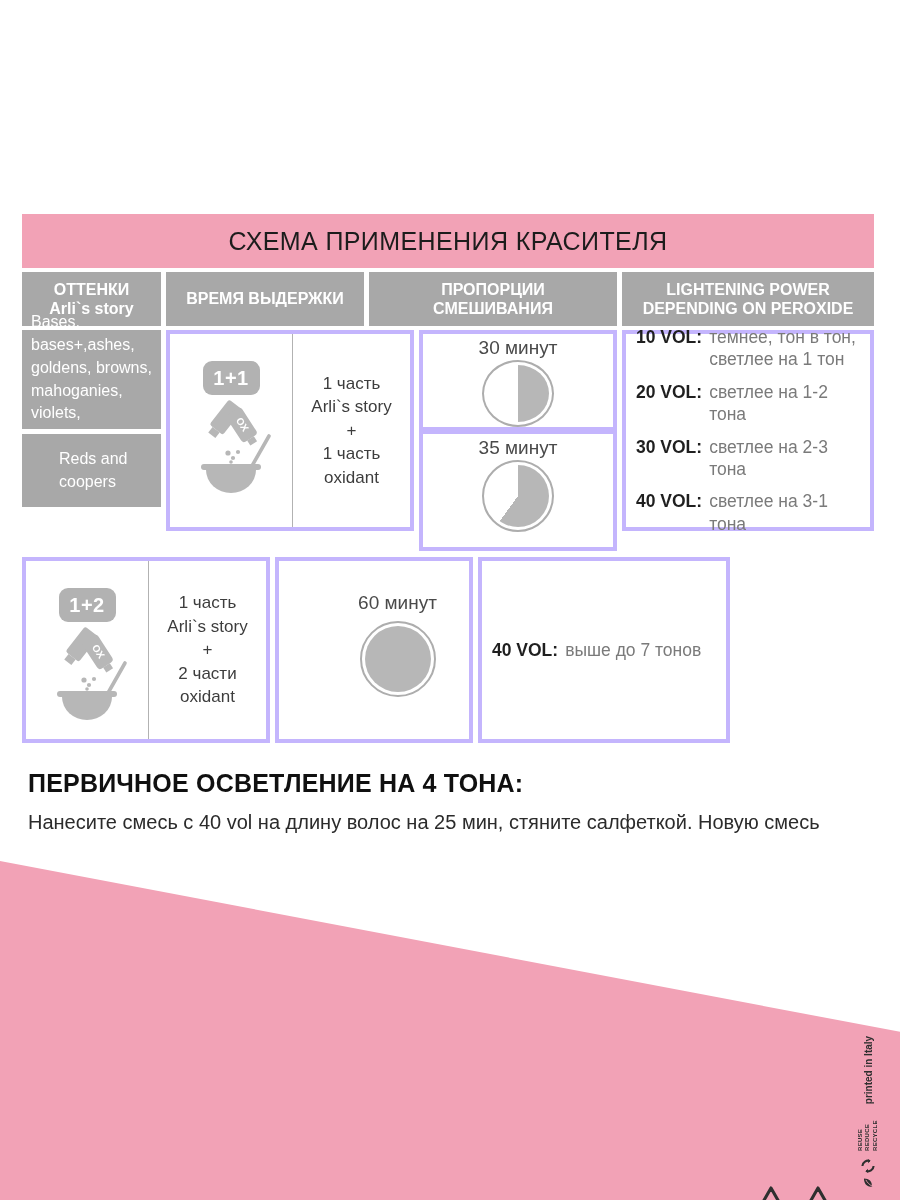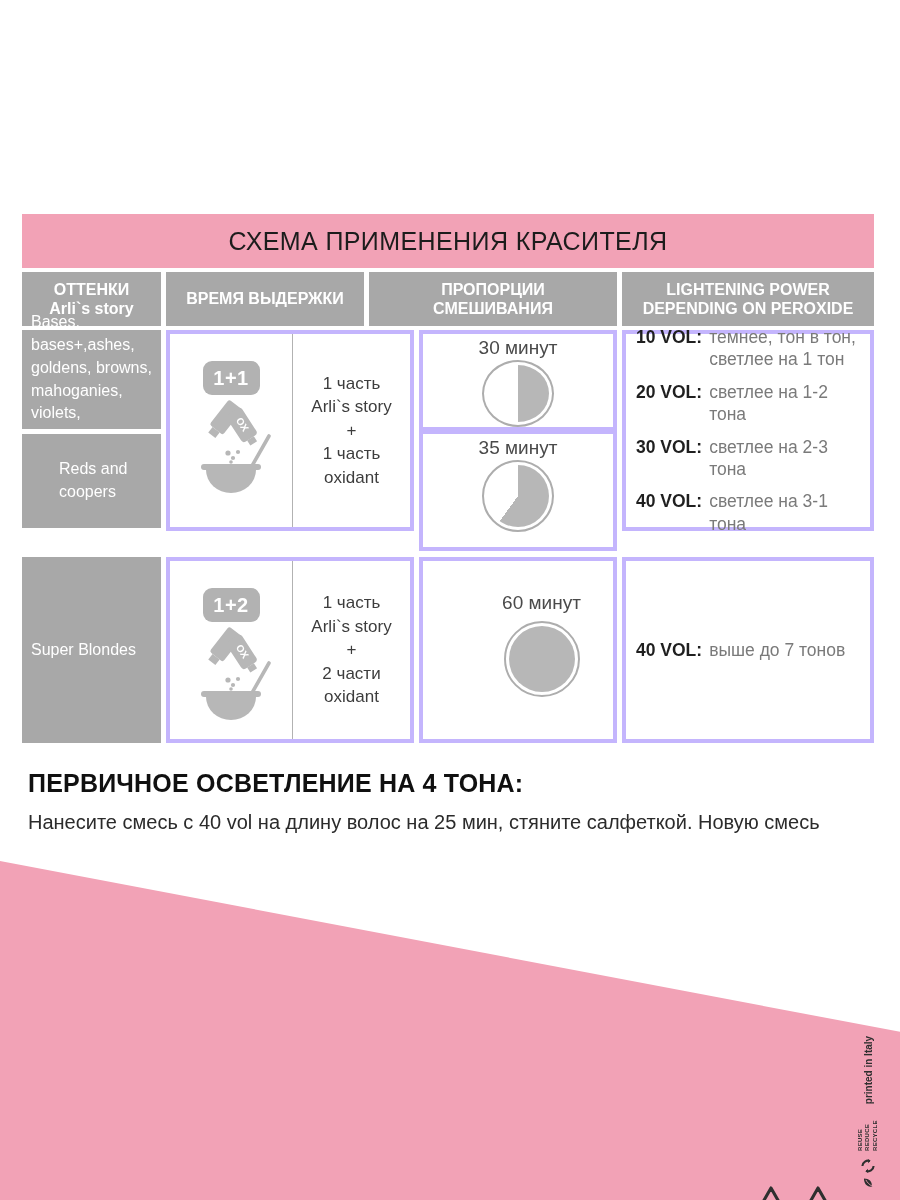--- a/index.html
+++ b/index.html
@@ -12,21 +12,21 @@
   .title-bar span { font-size:25px; font-weight:400; color:#1c1c1c; letter-spacing:.4px; }
 
   .head-row { display:flex; gap:5px; margin-top:4px; }
   .head-cell { background:#A8A8A8; height:54px; display:flex; flex-direction:column; align-items:center; justify-content:center; color:#ffffff; font-weight:700; font-size:16px; line-height:1.2; text-align:center; }
   .hc1 { width:139px; } .hc2 { width:248px; } .hc3 { width:198px; } .hc4 { width:252px; }
 
   .body-row { display:flex; gap:5px; margin-top:4px; }
   .body-row.second { margin-top:6px; }
   .colA { width:139px; display:flex; flex-direction:column; gap:5px; }
   .gray-cell { background:#A8A8A8; color:#ffffff; font-size:16px; line-height:1.42; display:flex; align-items:center; padding:6px 6px 6px 9px; }
-  .cellA1 { height:99px; } .cellA2 { height:94px;padding-left:37px; } .cellA3 { height:186px; }
+  .cellA1 { height:99px; } .cellA2 { height:73px;padding-left:37px; } .cellA3 { height:186px; }
 
   .box { border:4px solid #c4b5fd; background:#fff; }
   .colB { width:248px; display:flex; }
   .icon-half { width:123px; border-right:1px solid #b2b2b2; display:flex; flex-direction:column; align-items:center; }
   .text-half { flex:1; display:flex; flex-direction:column; align-items:center; justify-content:center; font-size:17px; line-height:1.38; color:#3d3d3d; text-align:center; }
   .h201 { height:201px; } .h186 { height:186px; }
 
   .ratio-badge { margin-top:27px; width:57px; height:34px; background:#b2b2b2; border-radius:9px; color:#fff; font-size:20px; font-weight:800; display:flex; align-items:center; justify-content:center; letter-spacing:.5px; }
   .bowl-svg { margin-top:1px; }
 
@@ -169,25 +169,20 @@
           <span class="vol-value">светлее на 2-3 тона</span>
         </div>
         <div class="vol-line">
           <span class="vol-label">40 VOL:</span>
           <span class="vol-value">светлее на 3-1 тона</span>
         </div>
       </div>
     </div>
 
     <div class="body-row second">
-      <div class="colA">
-        <div class="gray-cell cellA3">
-          <span>Super Blondes</span>
-        </div>
-      </div>
 
       <div class="colB box h186">
         <div class="icon-half">
           <div class="ratio-badge">1+2</div>
           <svg class="bowl-svg" width="100" height="108" viewBox="0 0 100 108">
             <g fill="#b7b7b7">
               <g transform="rotate(38 40 30)">
                 <rect x="30" y="4" width="17" height="32" rx="2.5"></rect>
                 <rect x="34" y="36" width="9" height="7"></rect>
               </g>

